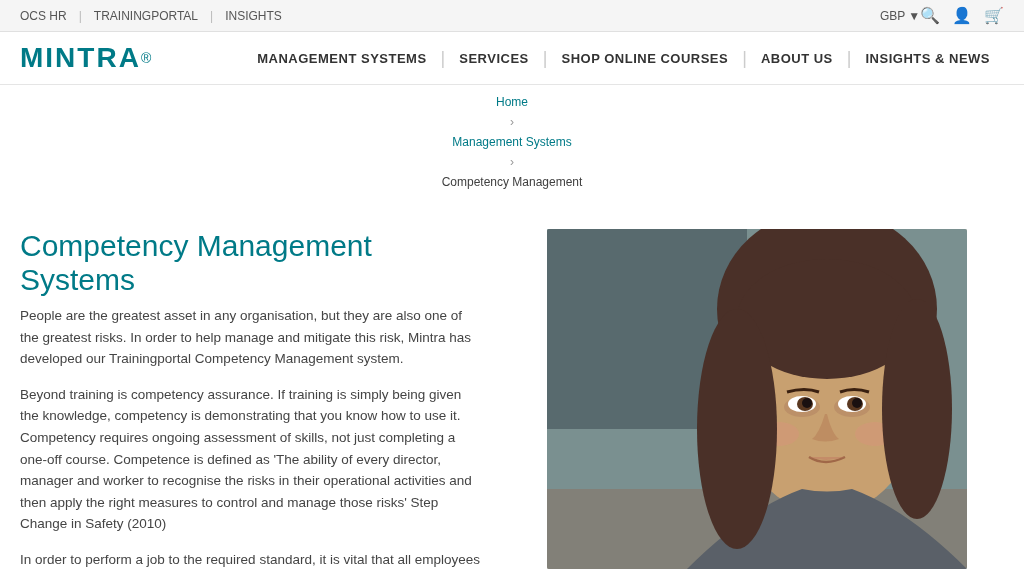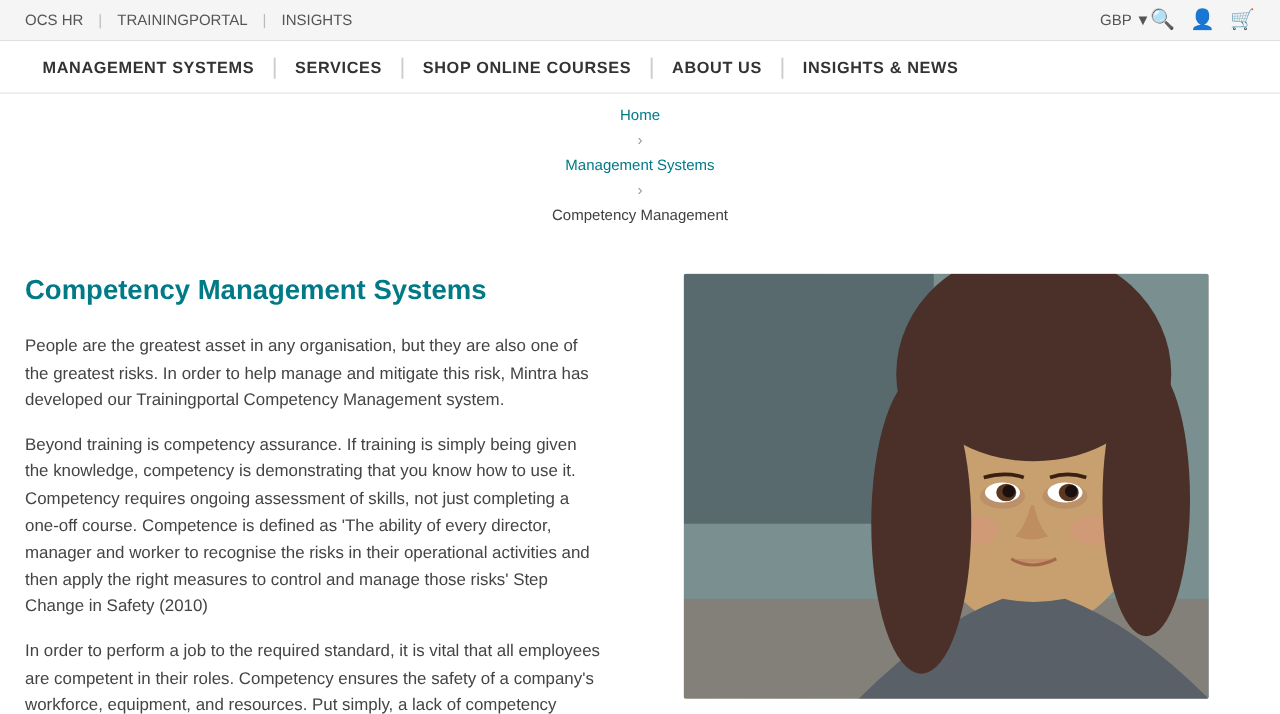--- a/index.html
+++ b/index.html
@@ -73,24 +73,24 @@
       display: flex;
       padding: 30px 20px 30px 20px;
       gap: 30px;
       max-width: 1024px;
     }
     .content-left {
       flex: 0 0 460px;
       max-width: 460px;
     }
     .page-title {
-      font-size: 22px;
-      font-weight: 700;
+      font-size: 30px;
+      font-weight: 400;
       color: #007a87;
-      margin-bottom: 21px;
+      margin-bottom: 8px;
     }
     .content-text {
       font-size: 13.5px;
       color: #444;
       line-height: 1.6;
       margin-bottom: 14px;
     }
 
     .content-right {
       flex: 1;
@@ -132,20 +132,24 @@
     </div>
     <div class="top-bar-icons">
       <span class="top-bar-icon">🔍</span>
       <span class="top-bar-icon">👤</span>
       <span class="top-bar-icon">🛒</span>
     </div>
   </div>
 </div>
 
 <nav class="main-nav">
+  <div class="logo">
+    <span class="logo-text">MINTRA</span>
+      <span class="logo-reg">®</span>
+  </div>
   <div class="nav-links">
     <a class="nav-link">MANAGEMENT SYSTEMS</a>
     <span class="nav-sep">|</span>
     <a class="nav-link">SERVICES</a>
     <span class="nav-sep">|</span>
     <a class="nav-link">SHOP ONLINE COURSES</a>
     <span class="nav-sep">|</span>
     <a class="nav-link">ABOUT US</a>
     <span class="nav-sep">|</span>
     <a class="nav-link">INSIGHTS &amp; NEWS</a>

